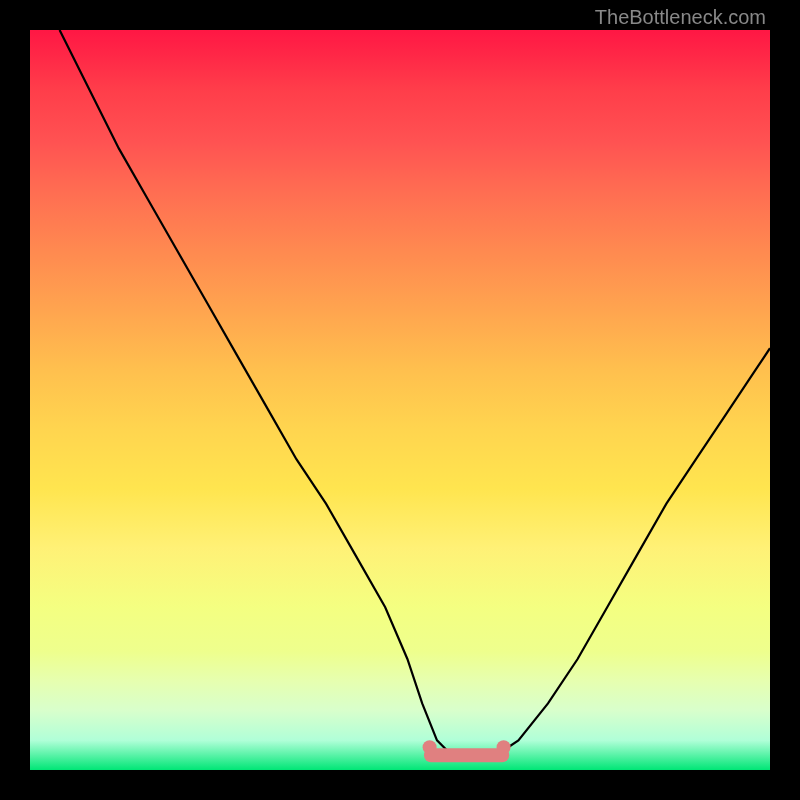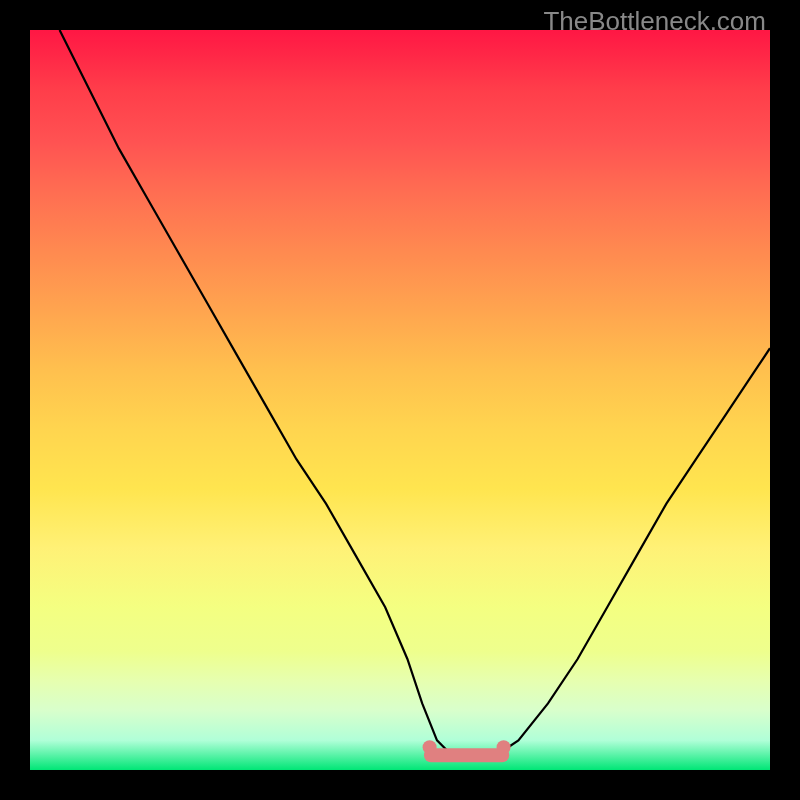--- a/index.html
+++ b/index.html
@@ -34,21 +34,21 @@
       #d8ffcc 92%,
       #b0ffd8 96%,
       #00e676 100%
     );
   }
   .watermark {
     position: absolute;
     top: 6px;
     right: 34px;
     color: #888;
-    font-size: 26px;
+    font-size: 20px;
     font-weight: 500;
     z-index: 10;
   }
   svg.curve {
     position: absolute;
     top: 30px;
     left: 30px;
     width: 740px;
     height: 740px;
     z-index: 5;

